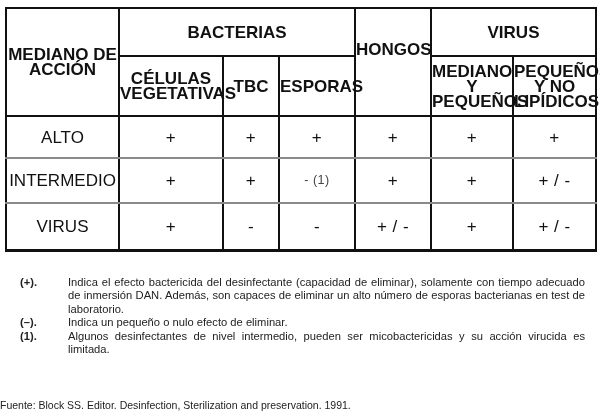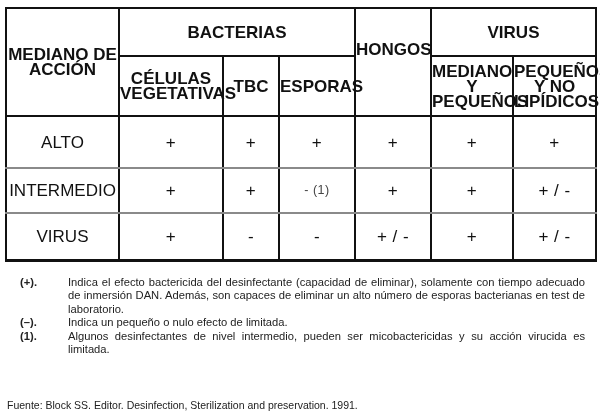--- a/index.html
+++ b/index.html
@@ -8,29 +8,29 @@
     table.grid { position:absolute; left:5px; top:7px; border-collapse:collapse;
                  width:590px; table-layout:fixed; }
     table.grid td, table.grid th { border:2px solid #111; text-align:center; vertical-align:middle;
                  padding:0; font-size:17px; font-weight:normal; line-height:15px; }
     table.grid th { font-weight:bold; }
     table.grid tr.body-row td { border-top:2px solid #8a8a8a; border-bottom:2px solid #8a8a8a; }
     table.grid tr.body-row:last-child td { border-bottom:3px solid #111; }
     table.grid tr.body-row td.first-body { border-top:2px solid #111; }
     .hdr-top { height:48px; }
     .hdr-sub { height:60px; }
-    .r-alto { height:52px;padding-left:40px; }
+    .r-alto { height:42px;padding-left:40px; }
     .r-inter { height:45px; }
     .r-bajo { height:47px; }
     .sym { font-size:14px; letter-spacing:0.5px; }
     .notes { position:absolute; left:20px; top:276px; width:565px; font-size:11.2px; line-height:13.4px; color:#222; }
     .note { display:flex; margin-bottom:0; }
     .note .mark { width:22px; flex:0 0 22px; font-weight:bold; }
     .note .txt { flex:1; text-align:justify;margin-left:26px; }
-    .source { position:absolute; left:7px; top:399px; font-size:10.5px; color:#222; }
+    .source { position:absolute; left:0; top:399px; font-size:10.5px; color:#222; }
   </style>
 </head>
 <body>
 
 <table class="grid">
   <colgroup>
     <col style="width:113px">
       <col style="width:104px">
       <col style="width:56px">
       <col style="width:76px">
@@ -82,21 +82,21 @@
 </tbody>
   </table>
 
 <div class="notes">
   <div class="note">
     <span class="mark">(+).</span>
     <span class="txt">Indica el efecto bactericida del desinfectante (capacidad de eliminar), solamente con tiempo adecuado de inmersión DAN. Además, son capaces de eliminar un alto número de esporas bacterianas en test de laboratorio.</span>
   </div>
   <div class="note">
     <span class="mark">(–).</span>
-    <span class="txt">Indica un pequeño o nulo efecto de limitada.</span>
+    <span class="txt">Indica un pequeño o nulo efecto de eliminar.</span>
   </div>
   <div class="note">
     <span class="mark">(1).</span>
     <span class="txt">Algunos desinfectantes de nivel intermedio, pueden ser micobactericidas y su acción virucida es limitada.</span>
   </div>
 </div>
 
 <div class="source">Fuente: Block SS. Editor. Desinfection, Sterilization and preservation. 1991.</div>
 
 </body></html>

